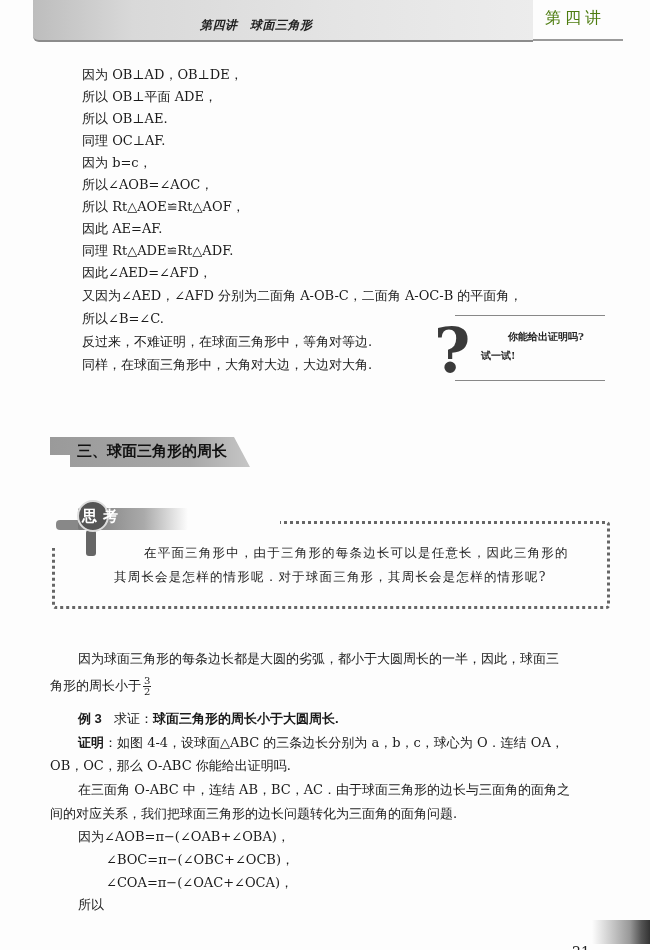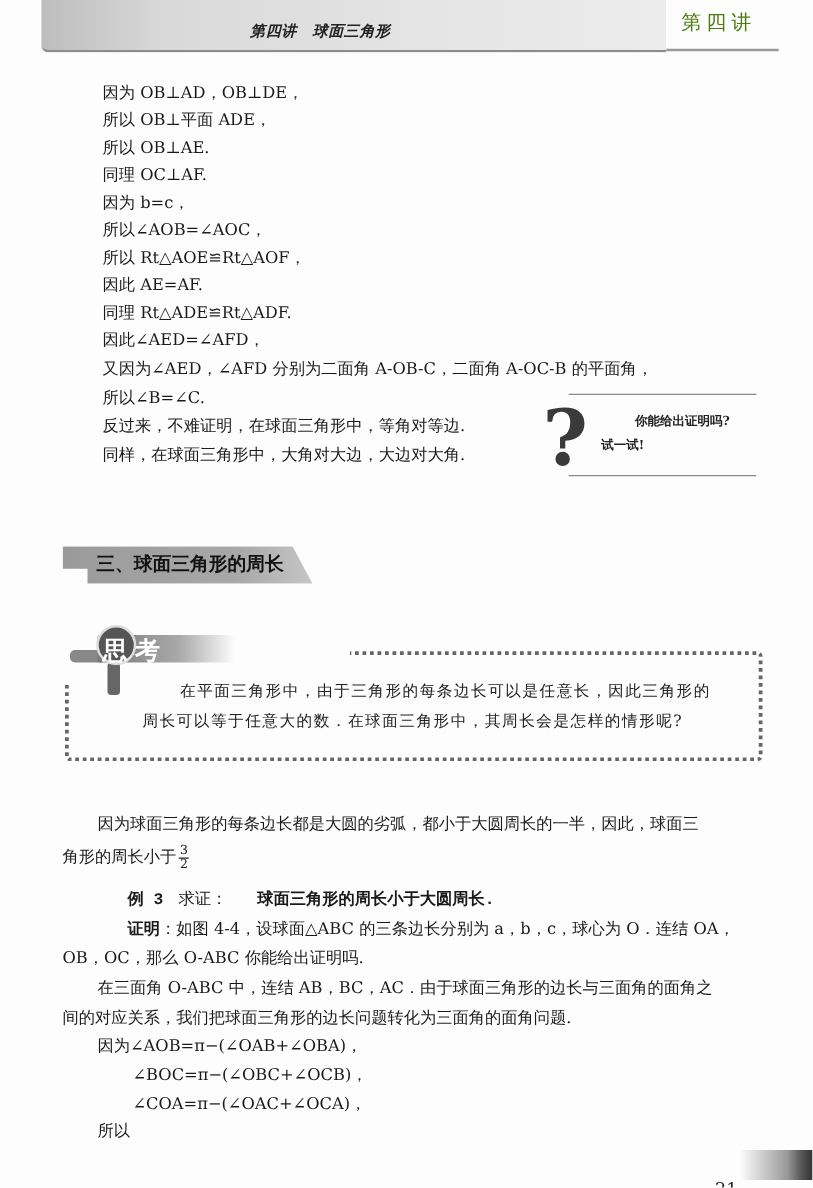--- a/index.html
+++ b/index.html
@@ -58,34 +58,34 @@
     .think-tag {
       position: absolute; left: 78px; top: 508px; width: 110px; height: 22px;
       background: linear-gradient(90deg, #777, #aaa 60%, rgba(220,220,220,0));
       border-radius: 2px;
     }
     .think-circle {
       position: absolute; left: 77px; top: 500px; width: 28px; height: 28px; border-radius: 50%;
       background: #555; border: 2px solid #ddd;
     }
     .think-label {
-      position: absolute; left: 82px; top: 507px; font-size: 20px; font-weight: bold; color: #fff;
+      position: absolute; left: 82px; top: 507px; font-size: 15px; font-weight: bold; color: #fff;
       letter-spacing: 6px; font-family: "DejaVu Sans", sans-serif;
     }
     .pin { position: absolute; left: 86px; top: 530px; width: 10px; height: 26px; background: #666; border-radius: 3px; }
     .pin2 { position: absolute; left: 56px; top: 520px; width: 28px; height: 10px; background: #888; border-radius: 4px; }
     .think-text { position: absolute; font-size: 12.5px; letter-spacing: 1.2px; white-space: nowrap; color: #222; }
     .body-line { position: absolute; font-size: 13px; white-space: nowrap; color: #1a1a1a; }
     .frac {
       display: inline-block; vertical-align: middle; text-align: center; font-size: 10px; line-height: 10px;
       margin: 0 2px;
     }
     .frac span { display: block; }
     .frac .num { border-bottom: 1px solid #222; padding: 0 1px; }
-    .bold { font-weight: bold; font-family: Liberation Mono, monospace; margin-left: 24px; }
+    .bold { font-weight: bold; font-family: Liberation Sans, sans-serif; }
     .page-num { position: absolute; left: 572px; top: 944px; font-size: 14px; color: #222; }
     .page-tab {
       position: absolute; left: 592px; top: 920px; width: 58px; height: 24px;
       background: linear-gradient(90deg, #fdfdfd 0%, #cfcfcf 30%, #999 65%, #555 85%, #333 100%);
     }
   </style>
 </head>
 <body>
 
 <div class="header-band">
@@ -126,21 +126,21 @@
 <div>
   <div class="think-box"></div>
   <div class="think-box-cover"></div>
   <div class="think-left-cover"></div>
   <div class="pin2"></div>
   <div class="pin"></div>
   <div class="think-tag"></div>
   <div class="think-circle"></div>
   <div class="think-label">思考</div>
   <div class="think-text" style="left:144px; top:545px">在平面三角形中，由于三角形的每条边长可以是任意长，因此三角形的</div>
-  <div class="think-text" style="left:114px; top:569px">周长可以等于任意大的数．在球面三角形中，其周长会是怎样的情形呢?</div>
+  <div class="think-text" style="left:114px; top:569px">其周长会是怎样的情形呢．对于球面三角形，其周长会是怎样的情形呢?</div>
 </div>
 
 <div class="body-line" style="left:78px; top:650px">因为球面三角形的每条边长都是大圆的劣弧，都小于大圆周长的一半，因此，球面三</div>
 <div class="body-line" style="left:50px; top:676px">
   <span>角形的周长小于</span><span class="frac"><span class="num">3</span><span>2</span></span>
 </div>
 
 <div class="body-line" style="left:78px; top:710px">
   <span class="bold">例 3</span>
   <span style="margin-left:8px">求证：</span><span class="bold">球面三角形的周长小于大圆周长.</span>

